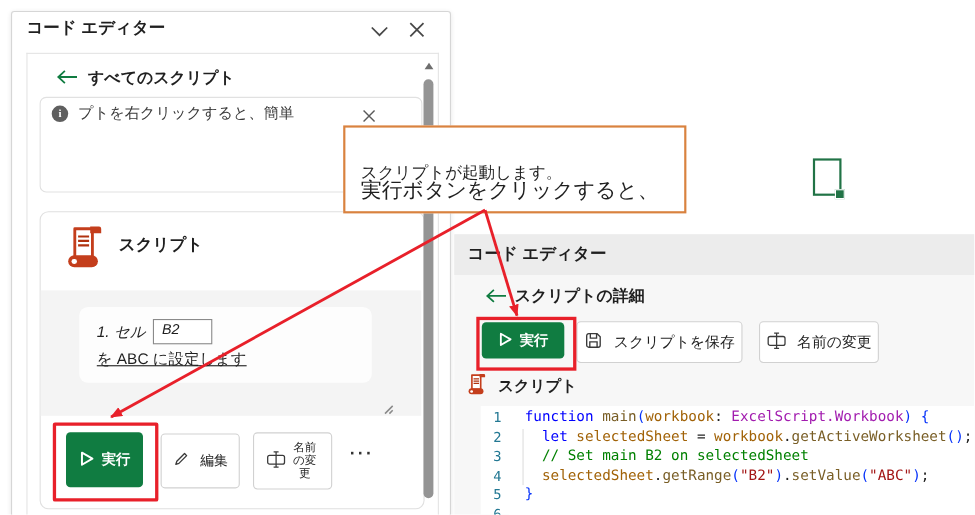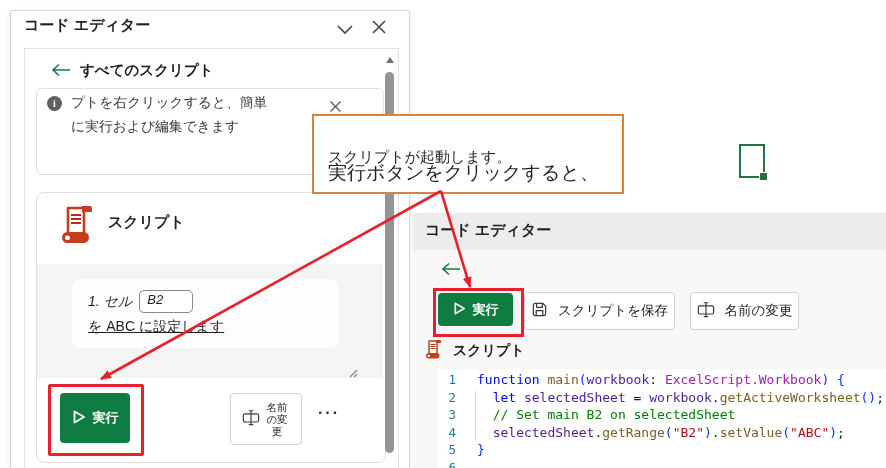--- a/index.html
+++ b/index.html
@@ -21,21 +21,21 @@
   .info-icon{left:47px;top:96px;width:15px;height:15px;border-radius:50%;background:#5f5f5f;color:#fff;
              font-size:10px;font-weight:bold;text-align:center;line-height:15px;font-family:"Liberation Serif",serif;}
   .info-text{left:71px;top:91px;width:256px;font-size:13.8px;line-height:23.5px;color:#3a3a3a;}
   .info-close{left:329px;top:99px;}
   .script-card{left:36px;top:192px;width:348px;height:269px;border:1px solid #e0e0e0;border-radius:8px;background:#fff;overflow:hidden;}
   .card-icon{left:58px;top:203px;}
   .card-title{left:108px;top:213px;font-size:15px;font-weight:bold;}
   .gray-zone{left:37px;top:264px;width:346px;height:114px;background:#f4f4f4;}
   .step-card{left:72px;top:279px;width:266px;height:69px;background:#fdfdfd;border-radius:8px;}
   .step-line1{left:88px;top:290px;font-size:14px;display:flex;align-items:center;font-style:italic;}
-  .b2-box{display:inline-block;width:45px;height:20px;border:1px solid #8a8a8a;border-radius:5px;
+  .b2-box{display:inline-block;width:45px;height:20px;border:1px solid #8a8a8a;border-radius:0;
           margin-left:7px;padding:1px 0 0 7px;font-size:13px;background:#fff;}
   .step-line2{left:88px;top:318px;font-size:14px;text-decoration:underline;}
   .resize-handle{left:346px;top:364px;}
   .run-red-box{left:48px;top:384px;width:90px;height:66px;border:3px solid #e8202a;border-radius:2px;z-index:20;}
   .btn-green{background:#107c41;border-radius:4px;display:flex;align-items:center;justify-content:center;gap:7px;
              color:#fff;font-weight:bold;cursor:pointer;}
   .lp-run{left:60px;top:393px;width:70px;height:50px;font-size:13px;}
   .btn-white{background:#fff;border:1px solid #d1d1d1;border-radius:4px;display:flex;align-items:center;
              justify-content:center;gap:10px;font-size:12.5px;color:#1f1f1f;cursor:pointer;}
   .lp-edit{left:146px;top:394px;width:70px;height:48px;}
@@ -57,21 +57,21 @@
   .rp-run{left:438px;top:293px;width:75px;height:33px;font-size:13px;}
   .rp-save{left:524px;top:292px;width:149px;height:36px;font-size:13.5px;}
   .rp-rename{left:690px;top:292px;width:107px;height:36px;font-size:13.5px;}
   .rp-script-icon{left:424px;top:338px;}
   .rp-script-label{left:453px;top:342px;font-size:14px;font-weight:bold;}
   .code-block{left:437px;top:369px;width:449px;height:99px;background:#fff;padding-top:3px;
               font-family:"DejaVu Sans Mono","Liberation Mono",monospace;font-size:13px;}
   .code-line{display:flex;height:17.5px;white-space:pre;}
   .ln{width:19px;text-align:right;color:#237893;margin-right:21px;font-size:12.5px;flex:none;}
   .indent-guide{left:475px;top:390px;width:1px;height:51px;background:#dedede;}
-  .tk-kw{color:#0000ff}.tk-fn{color:#795e26}.tk-var{color:#4c1d95}.tk-type{color:#a21caf}
+  .tk-kw{color:#0000ff}.tk-fn{color:#795e26}.tk-var{color:#a16207}.tk-type{color:#a21caf}
   .tk-cm{color:#008000}.tk-str{color:#a31515}.tk-br{color:#0431fa}.tk-pl{color:#1e1e1e}
 
   
   .green-cell{left:739px;top:144px;width:22px;height:30px;border:2px solid #217346;background:#fff;}
   .green-cell .handle{position:absolute;right:-5px;bottom:-5px;width:7px;height:7px;background:#217346;border:1px solid #fff;}
   .callout{left:312px;top:114px;width:308px;height:76px;background:#fff;border:2px solid #d9823f;z-index:30;}
   .callout .l1{position:absolute;left:14px;top:12px;font-size:19px;margin-top:32px;}
   .callout .l2{position:absolute;left:14px;top:32px;font-size:15px;}
   .arrows{left:0;top:0;width:886px;height:468px;z-index:40;pointer-events:none;}
 </style>
@@ -98,21 +98,20 @@
     <svg width="22" height="14" viewBox="0 0 22 14">
         <path d="M20 7 L3 7 M9 1.5 L3 7 L9 12.5" fill="none" stroke="#107c41" stroke-width="1.6"></path>
       </svg>
   </div>
   <div class="abs back-label">すべてのスクリプト</div>
 
   <div class="abs info-box"></div>
   <div class="abs info-icon">i</div>
   <div class="abs info-text">
     <div>プトを右クリックすると、簡単</div>
-    <div>に実行および編集できます</div>
   </div>
   <div class="abs info-close">
     <svg width="13" height="13" viewBox="0 0 13 13">
         <path d="M1.5 1.5 L11.5 11.5 M11.5 1.5 L1.5 11.5" stroke="#5a5a5a" stroke-width="1.3"></path>
       </svg>
   </div>
 
   <div class="abs script-card"></div>
   <div class="abs card-icon">
     <svg width="40" height="44" viewBox="0 0 40 44">
@@ -140,20 +139,28 @@
 
   <div class="abs run-red-box"></div>
   <div class="abs btn-green lp-run">
     <span>
       <svg width="14" height="16" viewBox="0 0 14 16">
           <polygon points="2.5,2.5 12,8 2.5,13.5" fill="none" stroke="#fff" stroke-width="1.8" stroke-linejoin="round"></polygon>
         </svg>
     </span>
     <span>実行</span>
   </div>
+  <div class="abs btn-white lp-edit">
+    <span>
+      <svg width="15" height="15" viewBox="0 0 16 16">
+          <path d="M11.5 2.5 l2 2 L6 12 l-3 1 1-3 z" fill="none" stroke="#3a3a3a" stroke-width="1.3" stroke-linejoin="round"></path>
+        </svg>
+    </span>
+    <span>編集</span>
+  </div>
   <div class="abs btn-white lp-rename">
     <span>
       <svg width="18" height="19" viewBox="0 0 20 21">
           <rect x="1.5" y="6.5" width="17" height="9" rx="2" fill="none" stroke="#3a3a3a" stroke-width="1.3"></rect>
           <path d="M10 3 V18.5 M7.5 3 h5 M7.5 18.5 h5" fill="none" stroke="#3a3a3a" stroke-width="1.3"></path>
         </svg>
     </span>
     <span class="wrap-label">名前の変更</span>
   </div>
   <div class="abs lp-more">···</div>
@@ -162,20 +169,21 @@
   <div class="abs sb-thumb"></div>
 
   <div class="abs rp-frame"></div>
   <div class="abs rp-titlebar"></div>
   <div class="abs rp-title">コード エディター</div>
   <div class="abs rp-back-arrow">
     <svg width="22" height="14" viewBox="0 0 22 14">
         <path d="M20 7 L3 7 M9 1.5 L3 7 L9 12.5" fill="none" stroke="#107c41" stroke-width="1.6"></path>
       </svg>
   </div>
+  <div class="abs rp-back-label">スクリプトの詳細</div>
 
   <div class="abs rp-run-red-box"></div>
   <div class="abs btn-green rp-run">
     <span>
       <svg width="13" height="15" viewBox="0 0 14 16">
           <polygon points="2.5,2.5 12,8 2.5,13.5" fill="none" stroke="#fff" stroke-width="1.8" stroke-linejoin="round"></polygon>
         </svg>
     </span>
     <span>実行</span>
   </div>

